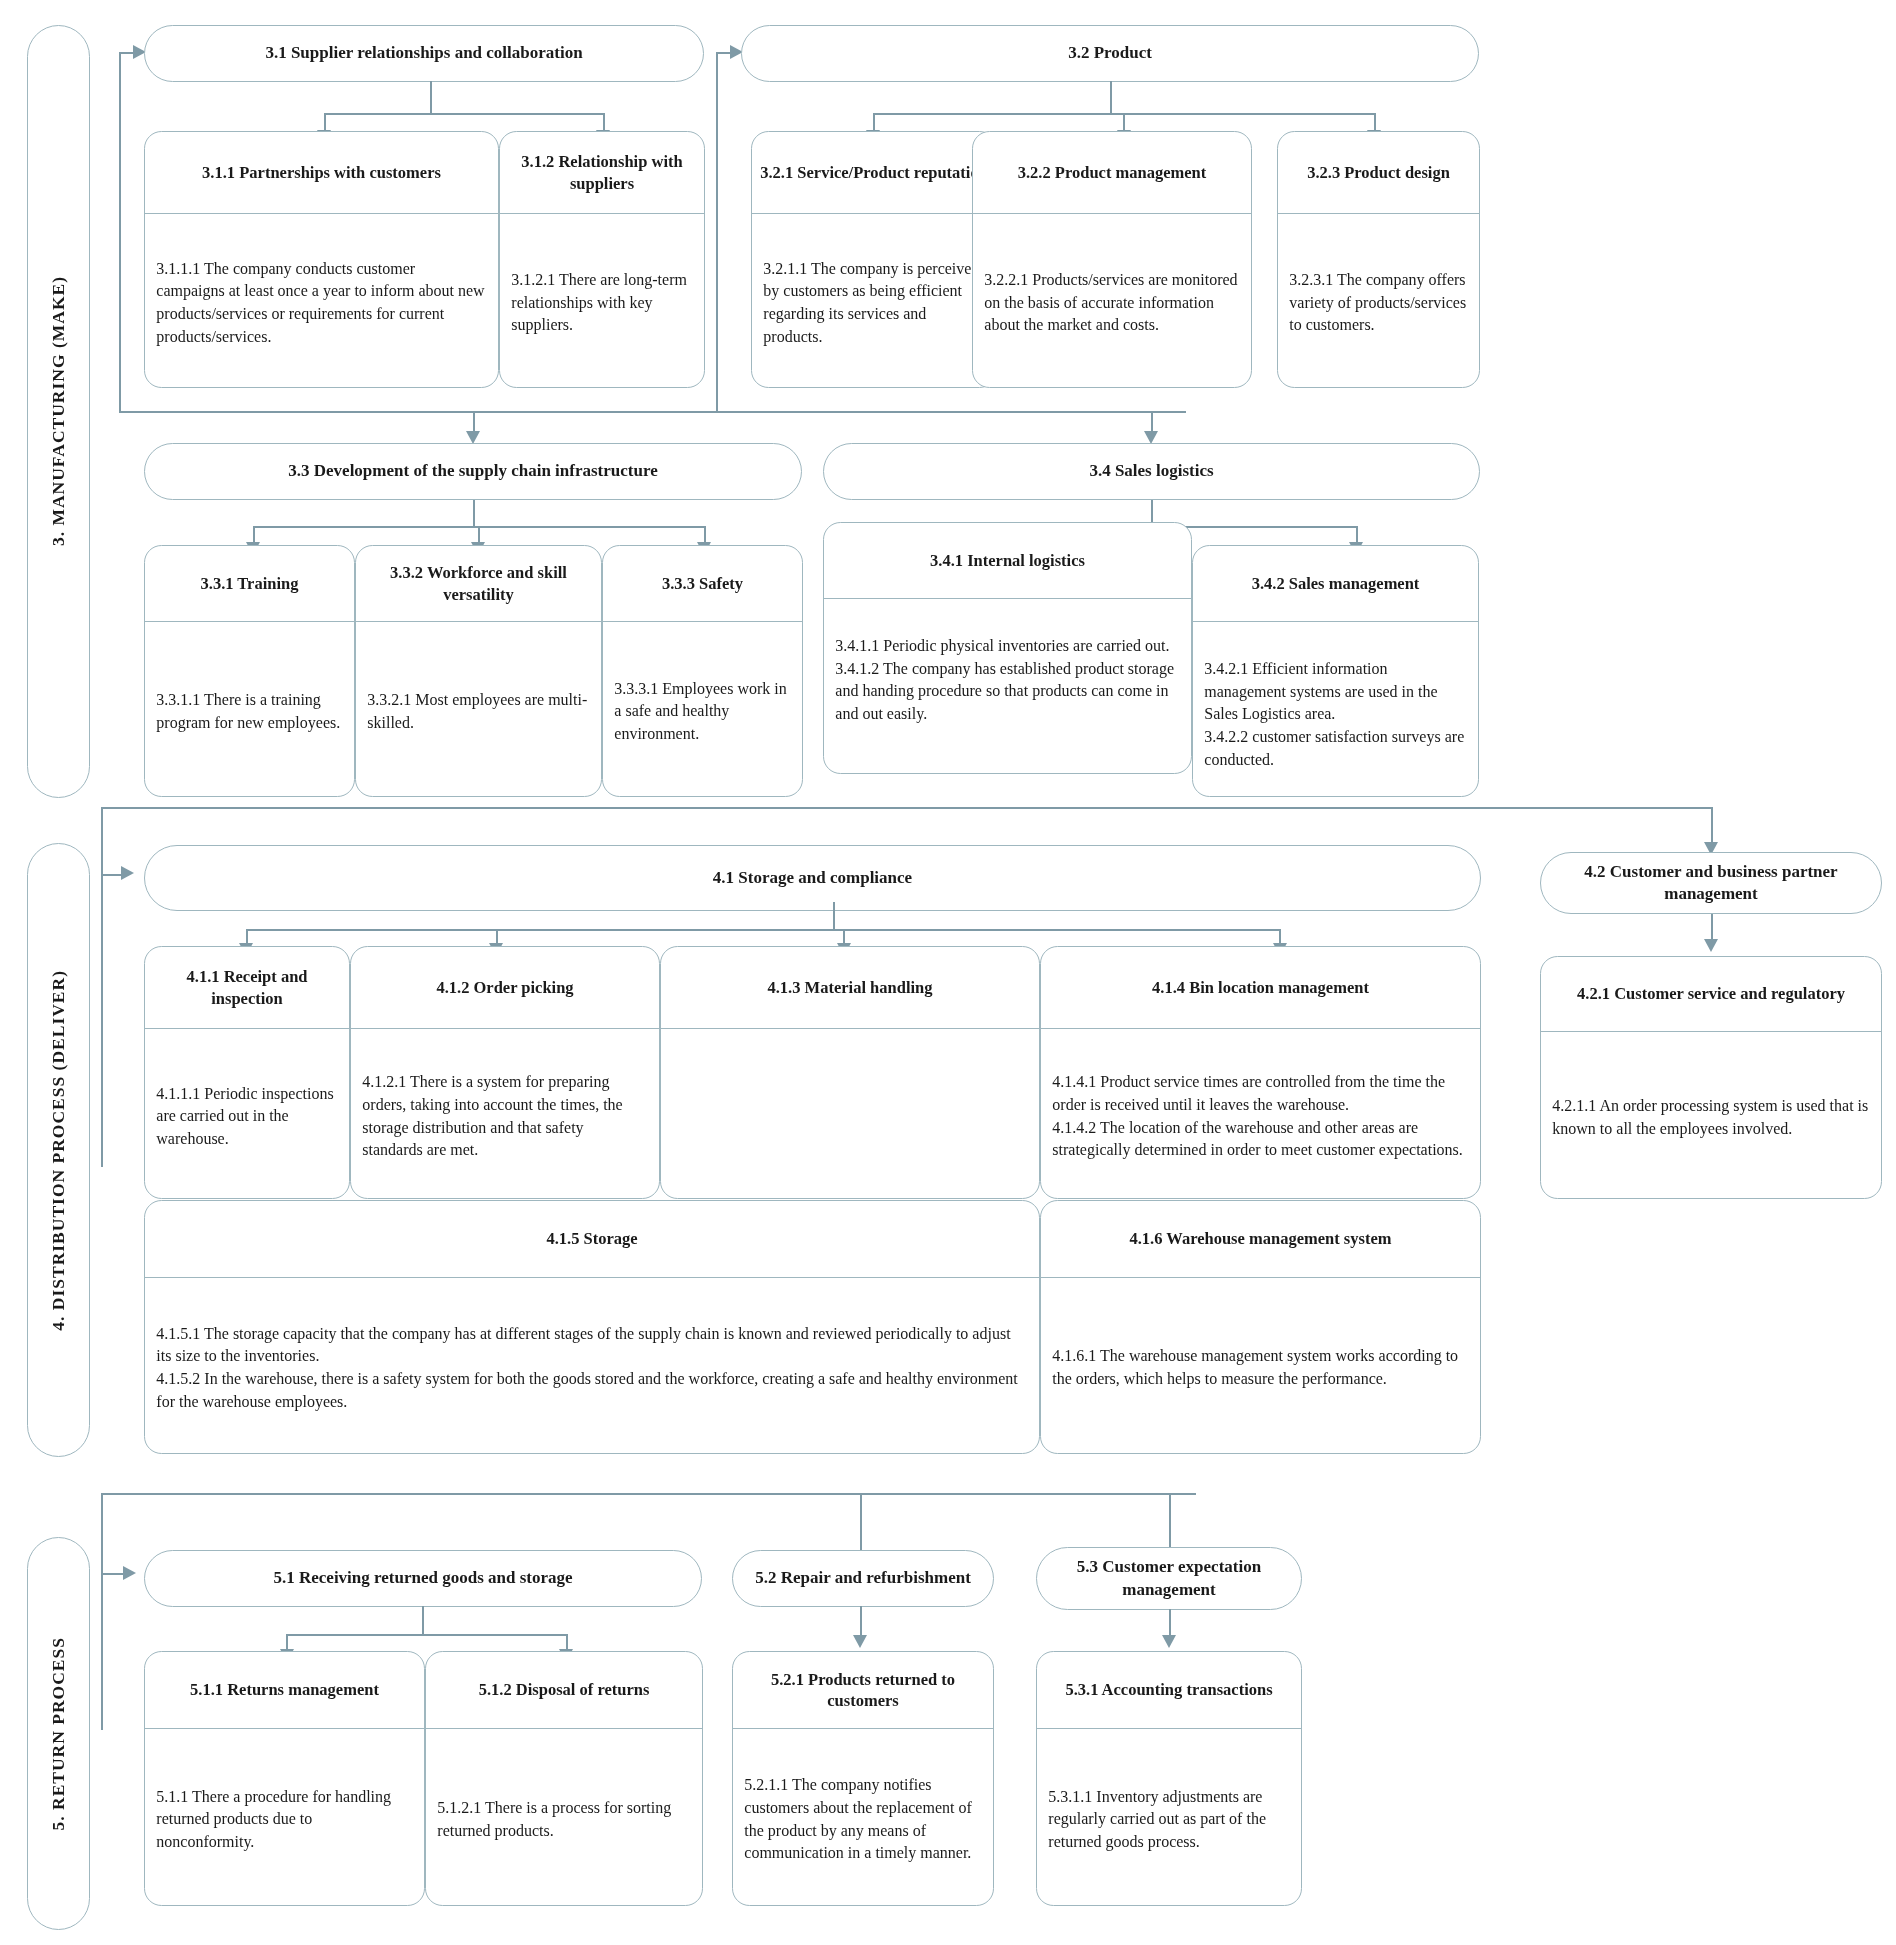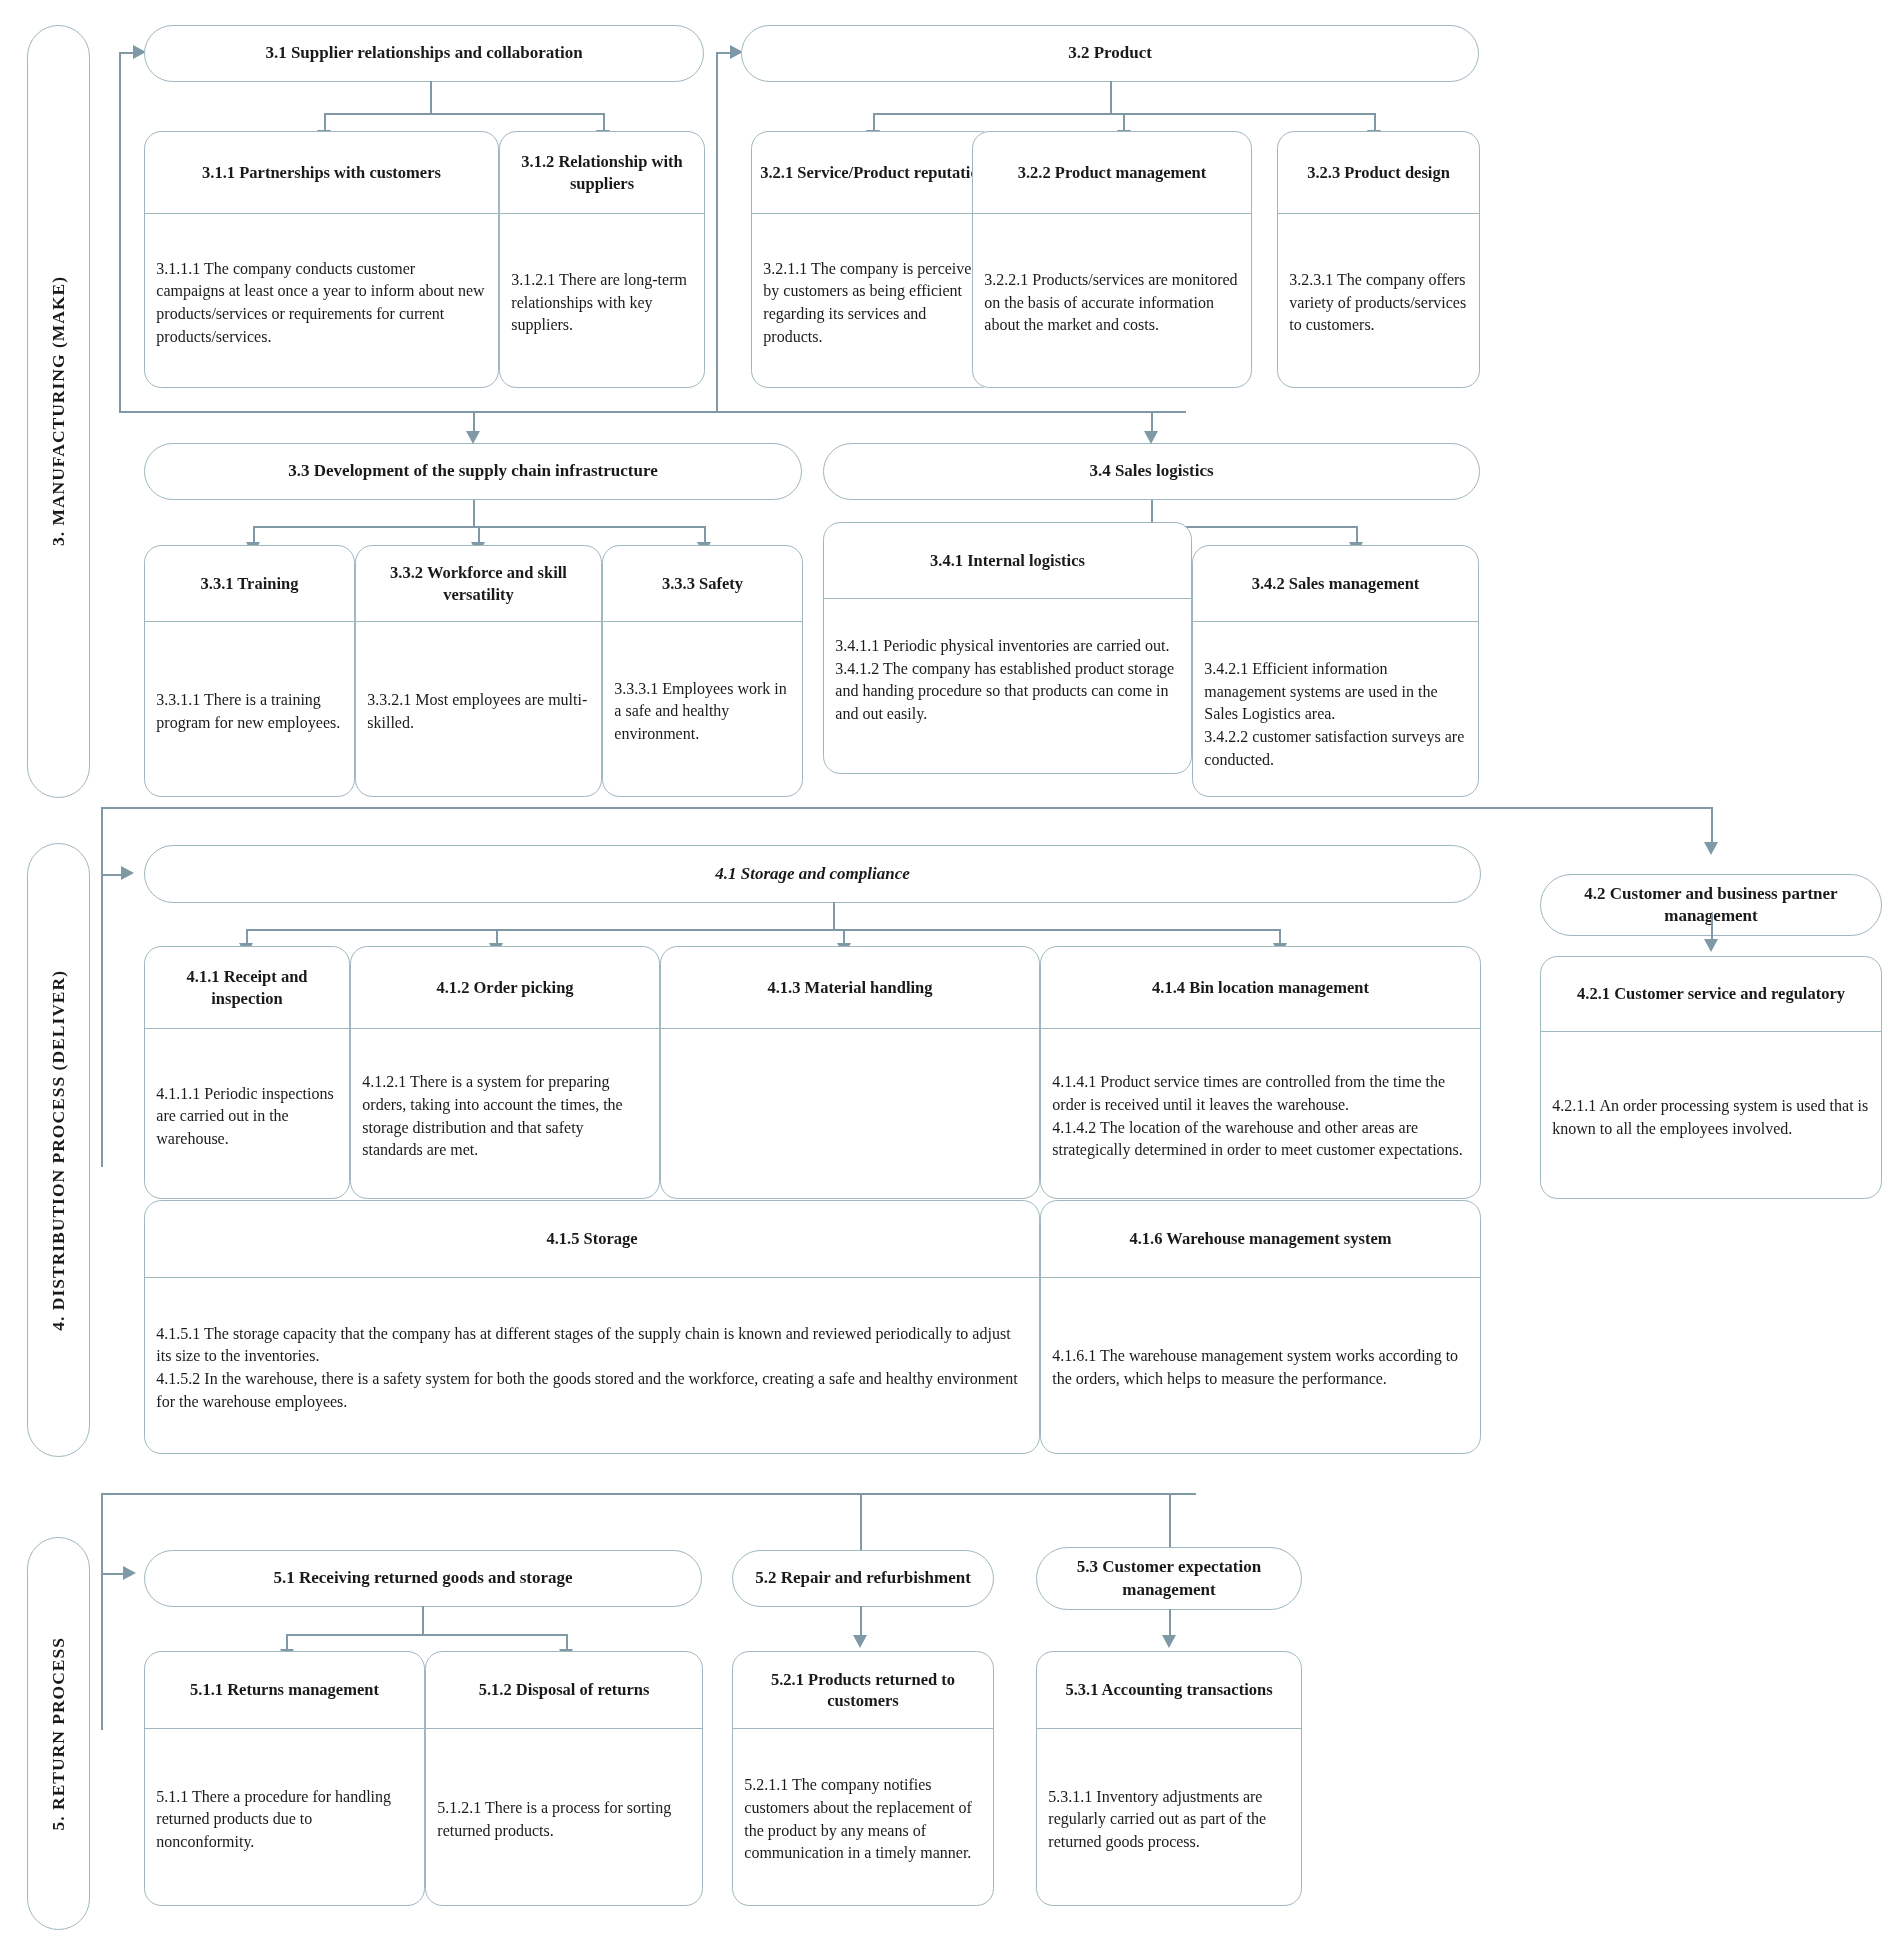--- a/index.html
+++ b/index.html
@@ -211,21 +211,21 @@
     <span class="band-label">4. DISTRIBUTION PROCESS (DELIVER)</span>
   </div>
 
   <div class="v-line" style="left:101px; top:807px; height:360px;"></div>
   <div class="h-line" style="left:101px; top:807px; width:1611px;"></div>
   <div class="v-line" style="left:1711px; top:807px; height:36px;"></div>
   <div class="arrow-down" style="left:1704px; top:842px;"></div>
   <div class="h-line" style="left:101px; top:874px; width:21.6px;"></div>
   <div class="arrow-right" style="left:121px; top:866px;"></div>
 
-  <div class="pill" style="left:144px; top:845px; width:1337px; height:58px;font-style:italic;">
+  <div class="pill" style="left:144px; top:845px; width:1337px; height:66px;">
     <span>4.1 Storage and compliance</span>
   </div>
   <div class="v-line" style="left:833px; top:902px; height:27px;"></div>
   <div class="h-line" style="left:246px; top:929px; width:1035px;"></div>
   <div class="v-line" style="left:246px; top:929px; height:16.5px;"></div>
   <div class="arrow-down" style="left:239px; top:943px;"></div>
   <div class="v-line" style="left:496px; top:929px; height:16.5px;"></div>
   <div class="arrow-down" style="left:489px; top:943px;"></div>
   <div class="v-line" style="left:843px; top:929px; height:16.5px;"></div>
   <div class="arrow-down" style="left:837px; top:943px;"></div>
@@ -252,21 +252,21 @@
   <div class="card" style="left:144px; top:1200px; width:896px; height:254px;">
     <div class="card-head" style="height:77px;">4.1.5 Storage</div>
     <div class="card-body vmid" style="height:175px;">4.1.5.1 The storage capacity that the company has at different stages of the supply chain is known and reviewed periodically to adjust its size to the inventories.
 4.1.5.2 In the warehouse, there is a safety system for both the goods stored and the workforce, creating a safe and healthy environment for the warehouse employees.</div>
   </div>
   <div class="card" style="left:1040px; top:1200px; width:441px; height:254px;">
     <div class="card-head" style="height:77px;">4.1.6 Warehouse management system</div>
     <div class="card-body vmid" style="height:175px;">4.1.6.1 The warehouse management system works according to the orders, which helps to measure the performance.</div>
   </div>
 
-  <div class="pill" style="left:1540px; top:852px; width:342px; height:62px;margin-top:22px;">
+  <div class="pill" style="left:1540px; top:852px; width:342px; height:62px;">
     <span>4.2 Customer and business partner management</span>
   </div>
   <div class="v-line" style="left:1711px; top:914px; height:27px;"></div>
   <div class="arrow-down" style="left:1704px; top:939px;"></div>
 
   <div class="card" style="left:1540px; top:956px; width:342px; height:243px;">
     <div class="card-head" style="height:75px;">4.2.1 Customer service and regulatory</div>
     <div class="card-body vmid" style="height:167px;">4.2.1.1 An order processing system is used that is known to all the employees involved.</div>
   </div>
 

